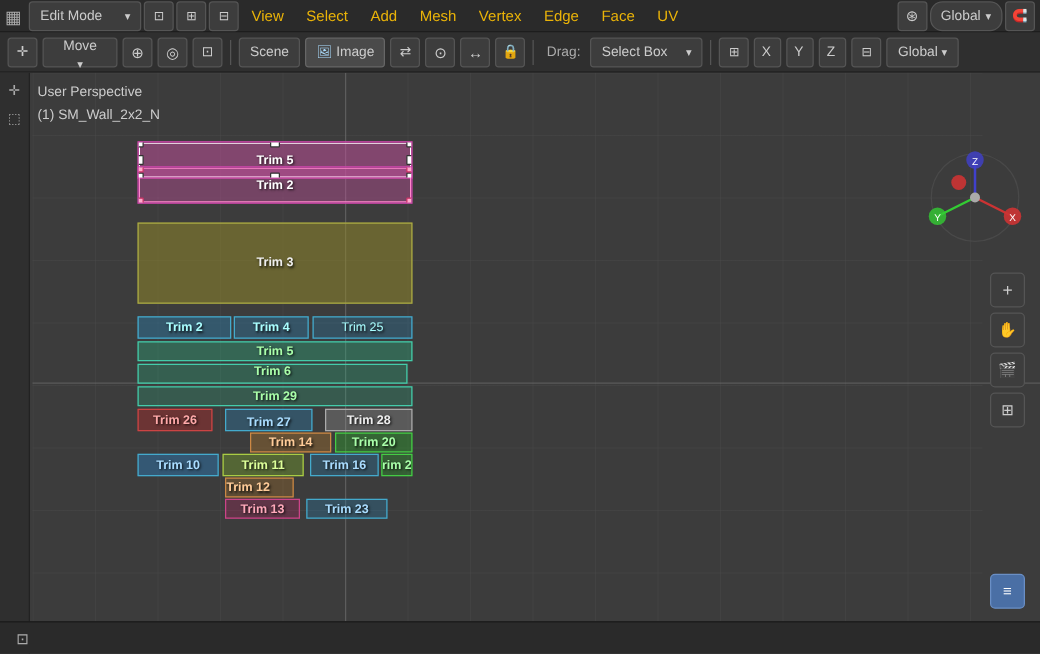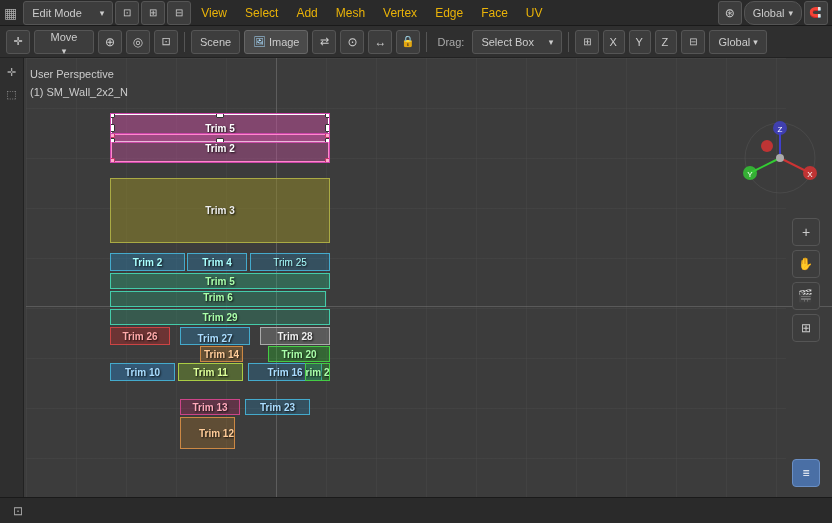--- a/index.html
+++ b/index.html
@@ -407,39 +407,39 @@
       </div>
       <div class="uv-island" style="left: 70px; top: 219px; width: 60px; height: 18px; border-color: rgb(204, 68, 68); background-color: rgba(180, 40, 40, 0.4); display: flex; align-items: center; justify-content: center; overflow: hidden;">
         <span style="color: rgb(255, 170, 170); font-size: 10px; font-weight: bold; text-shadow: rgba(0, 0, 0, 0.8) 1px 1px 2px; white-space: nowrap; pointer-events: none;">Trim 26</span>
       </div>
       <div class="uv-island" style="left: 140px; top: 219px; width: 70px; height: 18px; border-color: rgb(68, 170, 204); background-color: rgba(40, 130, 180, 0.35); display: flex; align-items: flex-end; justify-content: center; overflow: hidden;">
         <span style="color: rgb(170, 221, 255); font-size: 10px; font-weight: bold; text-shadow: rgba(0, 0, 0, 0.8) 1px 1px 2px; white-space: nowrap; pointer-events: none;">Trim 27</span>
       </div>
       <div class="uv-island" style="left: 220px; top: 219px; width: 70px; height: 18px; border-color: rgb(170, 170, 170); background-color: rgba(180, 180, 180, 0.25); display: flex; align-items: center; justify-content: center; overflow: hidden;">
         <span style="color: rgb(238, 238, 238); font-size: 10px; font-weight: bold; text-shadow: rgba(0, 0, 0, 0.8) 1px 1px 2px; white-space: nowrap; pointer-events: none;">Trim 28</span>
       </div>
-      <div class="uv-island" style="left: 160px; top: 238px; width: 43px; height: 16px; border-color: rgb(204, 136, 68); background-color: rgba(180, 120, 40, 0.35); display: flex; align-items: center; justify-content: center; overflow: hidden;">
+      <div class="uv-island" style="left: 160px; top: 238px; width: 65px; height: 16px; border-color: rgb(204, 136, 68); background-color: rgba(180, 120, 40, 0.35); display: flex; align-items: center; justify-content: center; overflow: hidden;">
         <span style="color: rgb(255, 204, 153); font-size: 10px; font-weight: bold; text-shadow: rgba(0, 0, 0, 0.8) 1px 1px 2px; white-space: nowrap; pointer-events: none;">Trim 14</span>
       </div>
       <div class="uv-island" style="left: 228px; top: 238px; width: 62px; height: 16px; border-color: rgb(68, 204, 68); background-color: rgba(40, 180, 40, 0.35); display: flex; align-items: center; justify-content: center; overflow: hidden;">
         <span style="color: rgb(170, 255, 170); font-size: 10px; font-weight: bold; text-shadow: rgba(0, 0, 0, 0.8) 1px 1px 2px; white-space: nowrap; pointer-events: none;">Trim 20</span>
       </div>
       <div class="uv-island" style="left: 70px; top: 255px; width: 65px; height: 18px; border-color: rgb(68, 170, 204); background-color: rgba(40, 130, 200, 0.4); display: flex; align-items: center; justify-content: center; overflow: hidden;">
         <span style="color: rgb(170, 221, 255); font-size: 10px; font-weight: bold; text-shadow: rgba(0, 0, 0, 0.8) 1px 1px 2px; white-space: nowrap; pointer-events: none;">Trim 10</span>
       </div>
       <div class="uv-island" style="left: 138px; top: 255px; width: 65px; height: 18px; border-color: rgb(170, 204, 68); background-color: rgba(130, 180, 40, 0.35); display: flex; align-items: center; justify-content: center; overflow: hidden;">
         <span style="color: rgb(221, 255, 153); font-size: 10px; font-weight: bold; text-shadow: rgba(0, 0, 0, 0.8) 1px 1px 2px; white-space: nowrap; pointer-events: none;">Trim 11</span>
       </div>
-      <div class="uv-island" style="left: 208px; top: 255px; width: 74px; height: 18px; border-color: rgb(68, 170, 204); background-color: rgba(40, 130, 180, 0.3); display: flex; align-items: center; justify-content: center; overflow: hidden;">
+      <div class="uv-island" style="left: 208px; top: 255px; width: 55px; height: 18px; border-color: rgb(68, 170, 204); background-color: rgba(40, 130, 180, 0.3); display: flex; align-items: center; justify-content: center; overflow: hidden;">
         <span style="color: rgb(170, 221, 255); font-size: 10px; font-weight: bold; text-shadow: rgba(0, 0, 0, 0.8) 1px 1px 2px; white-space: nowrap; pointer-events: none;">Trim 16</span>
       </div>
       <div class="uv-island" style="left: 265px; top: 255px; width: 25px; height: 18px; border-color: rgb(68, 204, 68); background-color: rgba(40, 180, 40, 0.3); display: flex; align-items: center; justify-content: center; overflow: hidden;">
         <span style="color: rgb(170, 255, 170); font-size: 10px; font-weight: bold; text-shadow: rgba(0, 0, 0, 0.8) 1px 1px 2px; white-space: nowrap; pointer-events: none;">Trim 21</span>
       </div>
-      <div class="uv-island" style="left: 140px; top: 274px; width: 55px; height: 32px; border-color: rgb(204, 136, 68); background-color: rgba(180, 120, 40, 0.3); display: flex; align-items: center; justify-content: flex-end; overflow: hidden; margin-top: 35px;">
+      <div class="uv-island" style="left: 140px; top: 274px; width: 55px; height: 16px; border-color: rgb(204, 136, 68); background-color: rgba(180, 120, 40, 0.3); display: flex; align-items: center; justify-content: flex-start; overflow: hidden;">
         <span style="color: rgb(255, 204, 153); font-size: 10px; font-weight: bold; text-shadow: rgba(0, 0, 0, 0.8) 1px 1px 2px; white-space: nowrap; pointer-events: none;">Trim 12</span>
       </div>
       <div class="uv-island" style="left: 140px; top: 291px; width: 60px; height: 16px; border-color: rgb(204, 68, 136); background-color: rgba(180, 40, 100, 0.3); display: flex; align-items: center; justify-content: center; overflow: hidden;">
         <span style="color: rgb(255, 170, 187); font-size: 10px; font-weight: bold; text-shadow: rgba(0, 0, 0, 0.8) 1px 1px 2px; white-space: nowrap; pointer-events: none;">Trim 13</span>
       </div>
       <div class="uv-island" style="left: 205px; top: 291px; width: 65px; height: 16px; border-color: rgb(68, 170, 204); background-color: rgba(40, 130, 180, 0.3); display: flex; align-items: center; justify-content: center; overflow: hidden;">
         <span style="color: rgb(170, 221, 255); font-size: 10px; font-weight: bold; text-shadow: rgba(0, 0, 0, 0.8) 1px 1px 2px; white-space: nowrap; pointer-events: none;">Trim 23</span>
       </div>
     </div>
 

